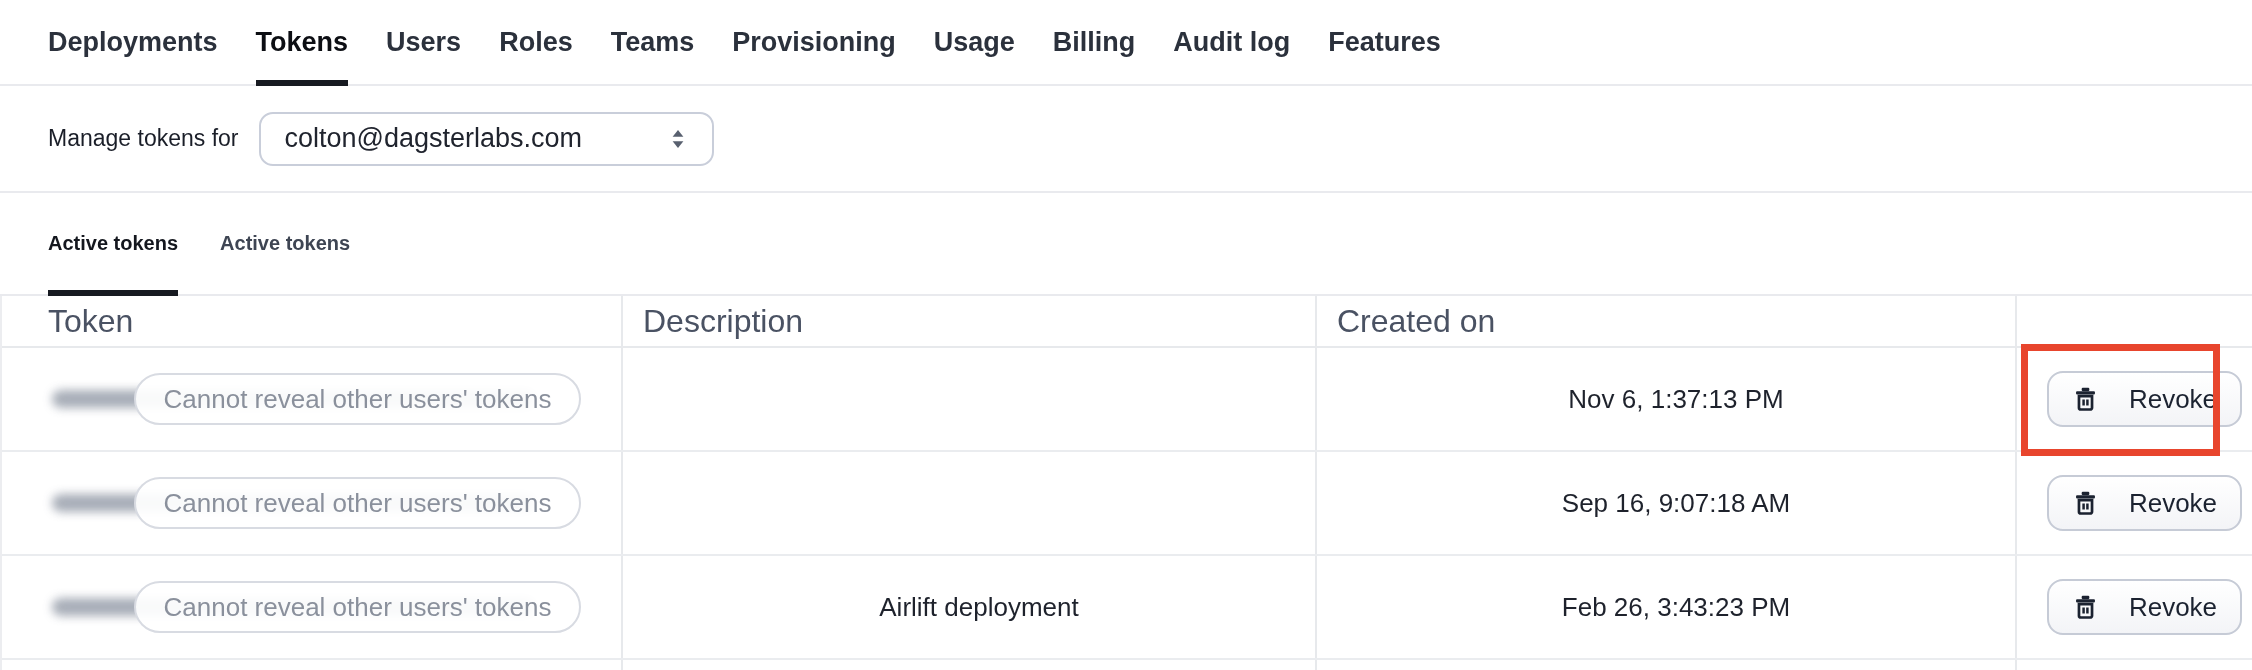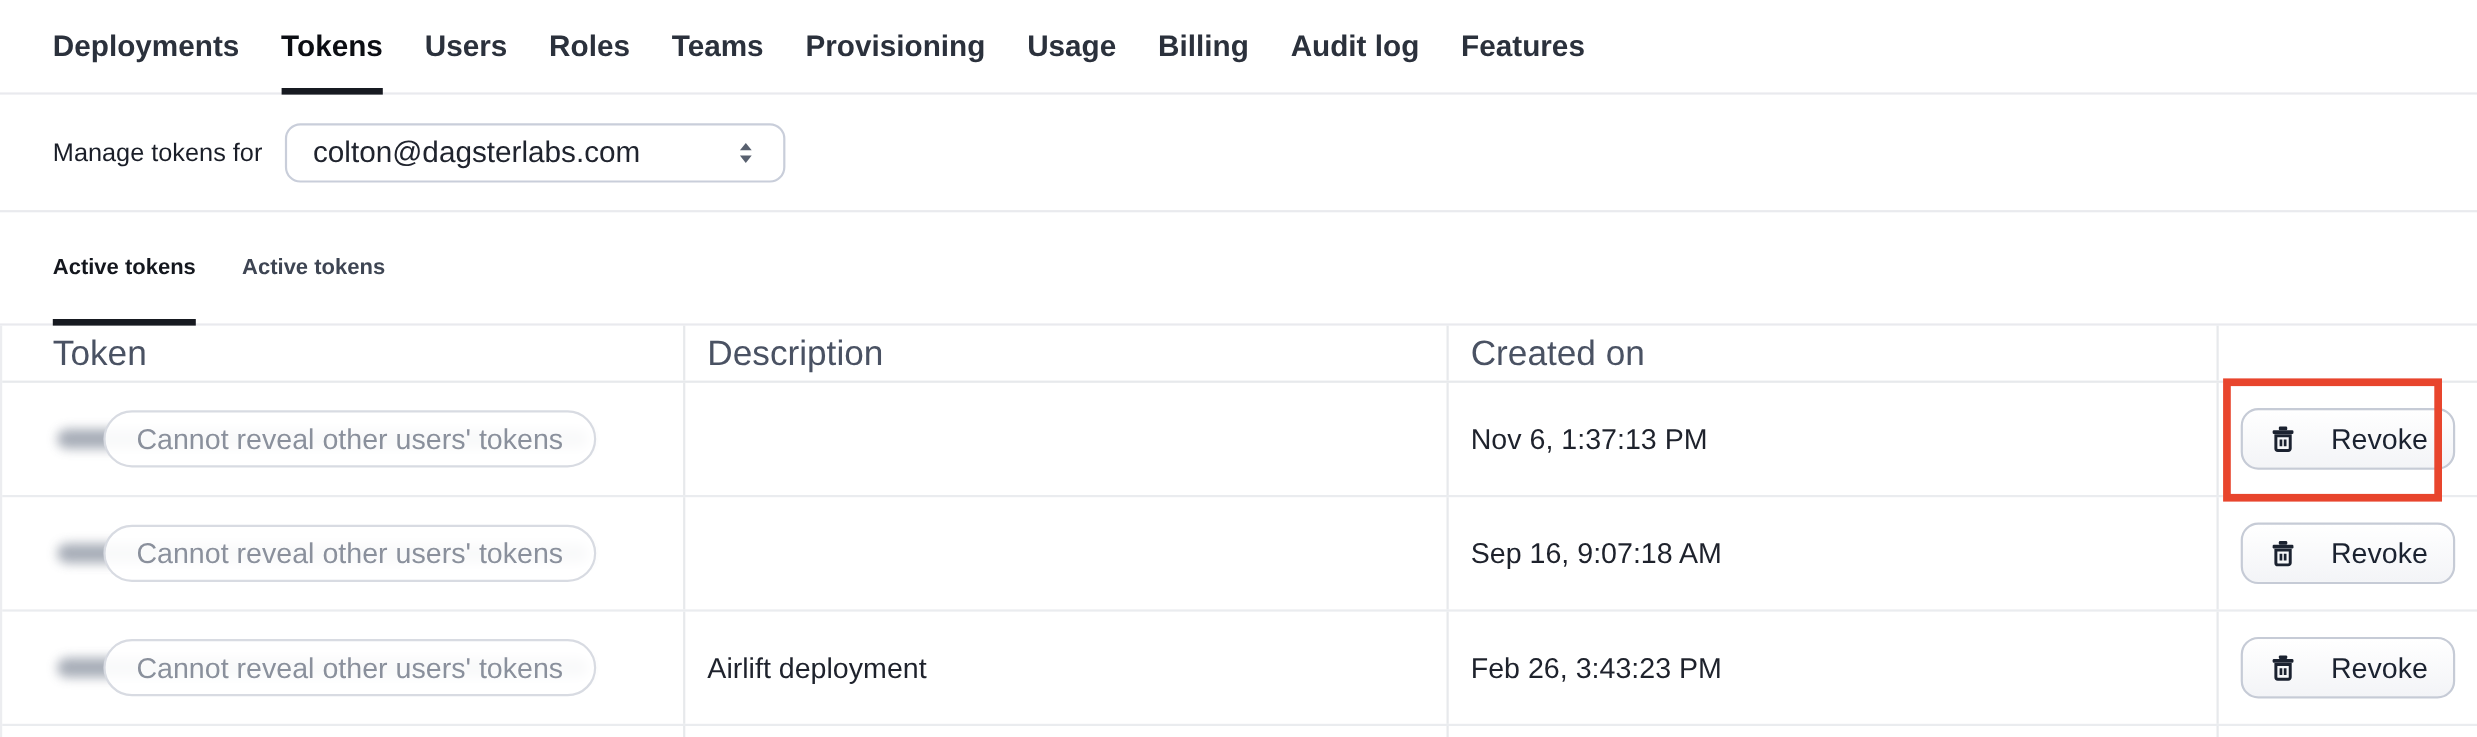--- a/index.html
+++ b/index.html
@@ -38,21 +38,21 @@
 
   
   .grid-cols { display:grid; grid-template-columns:619px 694px 700px 1fr; }
   .ttable { border-left:2px solid #ECEDF0; }
   .thead { height:52px; border-bottom:2px solid #E7E9EC; }
   .th { display:flex; align-items:center; padding-left:20px; font-size:32px;
         color:#4A5263; border-left:2px solid #E7E9EC; }
   .th:first-child { padding-left:46px; border-left:none; }
   .trow { height:104px; border-bottom:2px solid #EAECEF; }
   .td { display:flex; align-items:center; padding-left:20px; font-size:26px;
-        color:#1E222C; border-left:2px solid #E7E9EC; position:relative; }
+        color:#1E222C; border-left:2px solid #E7E9EC; position:relative;justify-content:center; }
   .td.token-cell { padding-left:48px; border-left:none; }
   .sliver { height:10px; }
   .sliver .td { border-bottom:none; }
 
   
   .blurbar { position:absolute; left:50px; top:50%; transform:translateY(-50%);
              width:483px; height:18px; border-radius:10px; background:#99A0AC;
              filter:blur(5px); opacity:.85; }
   .token-pill { position:relative; z-index:1; margin-left:44px; height:52px;
              display:flex; align-items:center; padding:0 28px;

